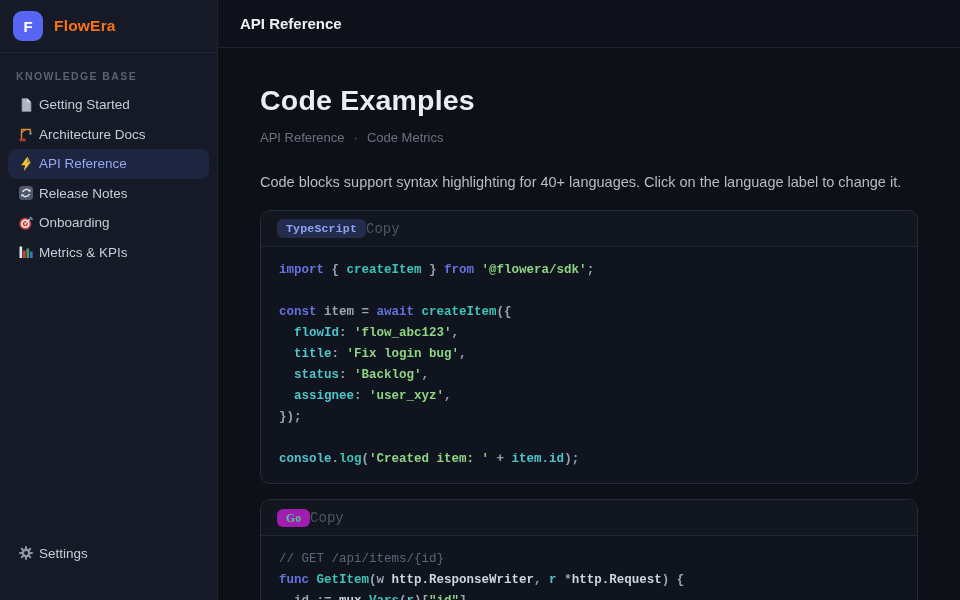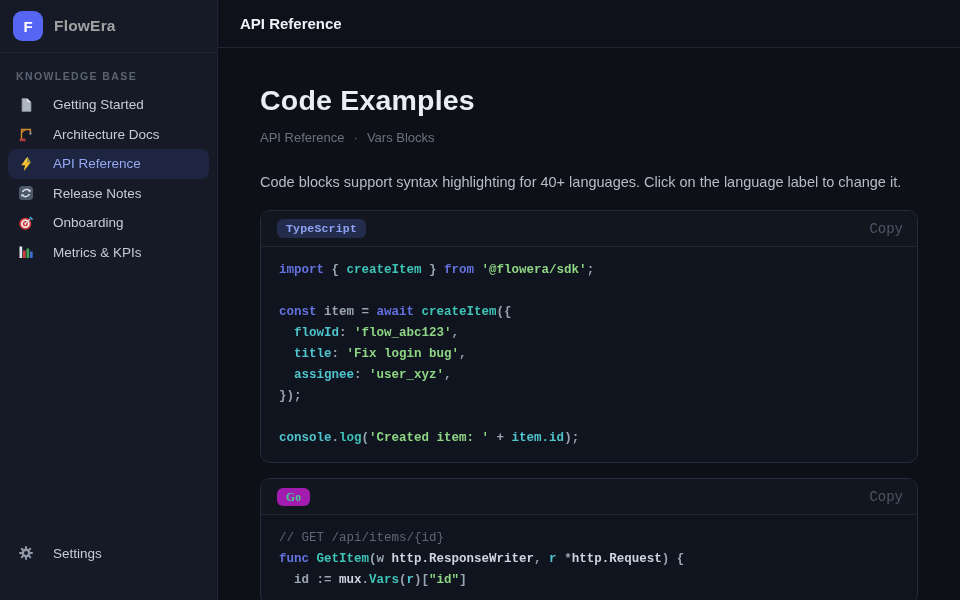--- a/index.html
+++ b/index.html
@@ -22,29 +22,29 @@
     display:flex; align-items:center; gap:11px;
     height:53px; padding:0 13px;
     border-bottom:1px solid var(--border,#1e2433);
   }
   .logo-mark {
     width:30px; height:30px; border-radius:9px;
     background:var(--accent,#5766f2);
     color:#ffffff; font-size:15px; font-weight:800;
     display:flex; align-items:center; justify-content:center;
   }
-  .logo-name { font-size:15.5px; font-weight:700; color:#a3a3a3; letter-spacing:.2px; }
+  .logo-name { font-size:15.5px; font-weight:700; color:#f97316; letter-spacing:.2px; }
   .section-label {
     margin:17px 16px 8px 16px;
     font-size:10.5px; font-weight:700; letter-spacing:1.4px;
     color:#5a6371;
   }
   .nav { padding:0 8px; }
   .nav-item {
-    display:flex; align-items:center; gap:19px;
+    display:flex; align-items:center; gap:5px;
     height:29.5px; padding:0 10px; border-radius:8px;
     font-size:13.5px; color:#c6cdd8; cursor:pointer;
   }
   .nav-item.active {
     background:var(--sidebar-active-bg,#1d2540);
     color:var(--sidebar-active-text,#96a8f2);
   }
   .nav-item .ico { width:16px; height:16px; flex:0 0 16px; display:flex; }
   .sidebar-footer { position:absolute; left:8px; right:8px; bottom:32px; }
 
@@ -63,24 +63,23 @@
   .desc { margin-top:29px; font-size:14.5px; color:#b6bdc9; }
 
   
   .code-block {
     border:1px solid #242b3c; border-radius:10px;
     background:var(--code-block-bg,#0f141e); overflow:hidden;
   }
   .code-block.ts { margin-top:20px; }
   .code-block.go { margin-top:15px; }
   .code-header {
-    height:36px; display:flex; align-items:center; justify-content:space-between;
+    height:36px; display:flex; align-items:center; 
     padding:0 14px 0 16px; background:#12161f;
     border-bottom:1px solid #202634;
-    gap:12px;
   }
   .lang-pill {
     border:none; cursor:pointer; border-radius:6px;
     padding:3px 9px; font-family:"Liberation Mono", monospace;
     font-size:11.5px; font-weight:700; letter-spacing:.2px;
   }
   .copy-btn {
     background:none; border:none; cursor:pointer;
     font-family:"Liberation Mono", monospace; font-size:14px; color:#4d5666;
   }
@@ -204,36 +203,37 @@
     <header class="topbar">
       <span class="topbar-title">API Reference</span>
     </header>
 
     <div class="content">
       <h1 class="page-title">Code Examples</h1>
 
       <div class="breadcrumb">
         <span class="crumb">API Reference</span>
         <span class="sep">·</span>
-        <span class="crumb">Vars Blocks</span>
+        <span class="crumb">Code Metrics</span>
       </div>
 
       <p class="desc">Code blocks support syntax highlighting for 40+ languages. Click on the language label to change it.</p>
 
       <section class="code-block ts">
         <div class="code-header">
           <button class="lang-pill" style="background: rgb(35, 44, 77); color: rgb(143, 163, 245);">TypeScript</button>
           <button class="copy-btn">Copy</button>
         </div>
         <div class="code-body">
             <div class="code-line"><span class="tok-kw">import</span><span class="tok-pl"> { </span><span class="tok-fn">createItem</span><span class="tok-pl"> } </span><span class="tok-kw">from</span><span class="tok-pl"> </span><span class="tok-str">'@flowera/sdk'</span><span class="tok-pl">;</span></div>
             <div class="code-line">&nbsp;</div>
             <div class="code-line"><span class="tok-kw">const</span><span class="tok-pl"> item = </span><span class="tok-kw">await</span><span class="tok-pl"> </span><span class="tok-fn">createItem</span><span class="tok-pl">({</span></div>
             <div class="code-line"><span class="tok-pl">  </span><span class="tok-pr">flowId</span><span class="tok-pl">: </span><span class="tok-str">'flow_abc123'</span><span class="tok-pl">,</span></div>
             <div class="code-line"><span class="tok-pl">  </span><span class="tok-pr">title</span><span class="tok-pl">: </span><span class="tok-str">'Fix login bug'</span><span class="tok-pl">,</span></div>
+            <div class="code-line"><span class="tok-pl">  </span><span class="tok-pr">status</span><span class="tok-pl">: </span><span class="tok-str">'Backlog'</span><span class="tok-pl">,</span></div>
             <div class="code-line"><span class="tok-pl">  </span><span class="tok-pr">assignee</span><span class="tok-pl">: </span><span class="tok-str">'user_xyz'</span><span class="tok-pl">,</span></div>
             <div class="code-line"><span class="tok-pl">});</span></div>
             <div class="code-line">&nbsp;</div>
             <div class="code-line"><span class="tok-pr">console</span><span class="tok-pl">.</span><span class="tok-fn">log</span><span class="tok-pl">(</span><span class="tok-str">'Created item: '</span><span class="tok-pl"> + </span><span class="tok-pr">item.id</span><span class="tok-pl">);</span></div>
           </div>
       </section>
 
       <section class="code-block go">
         <div class="code-header">
           <button class="lang-pill" style="background: #a21caf; color: rgb(65, 209, 140); font-family: Liberation Serif, serif;">Go</button>

